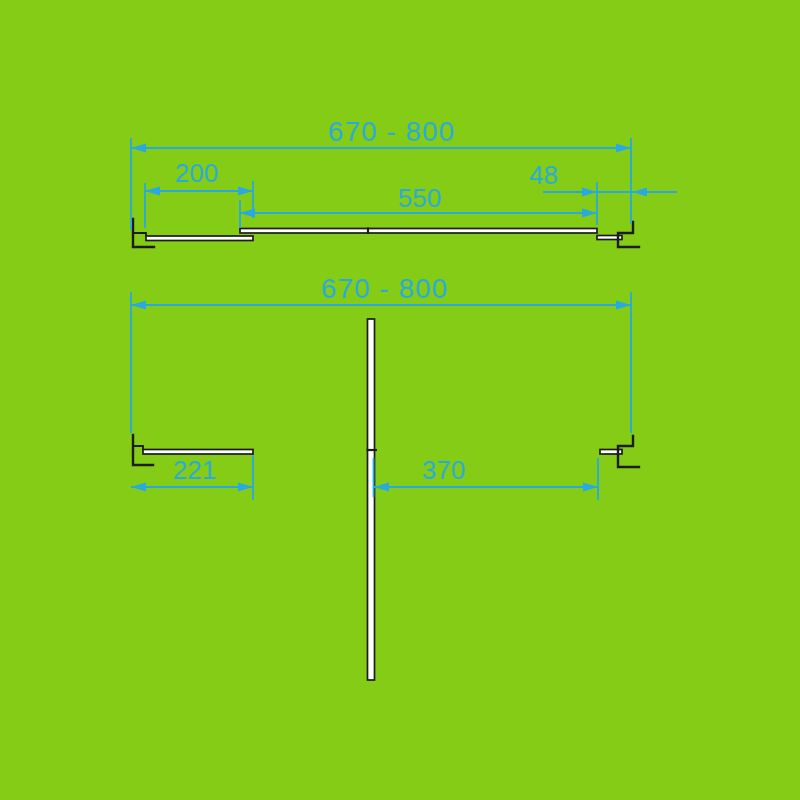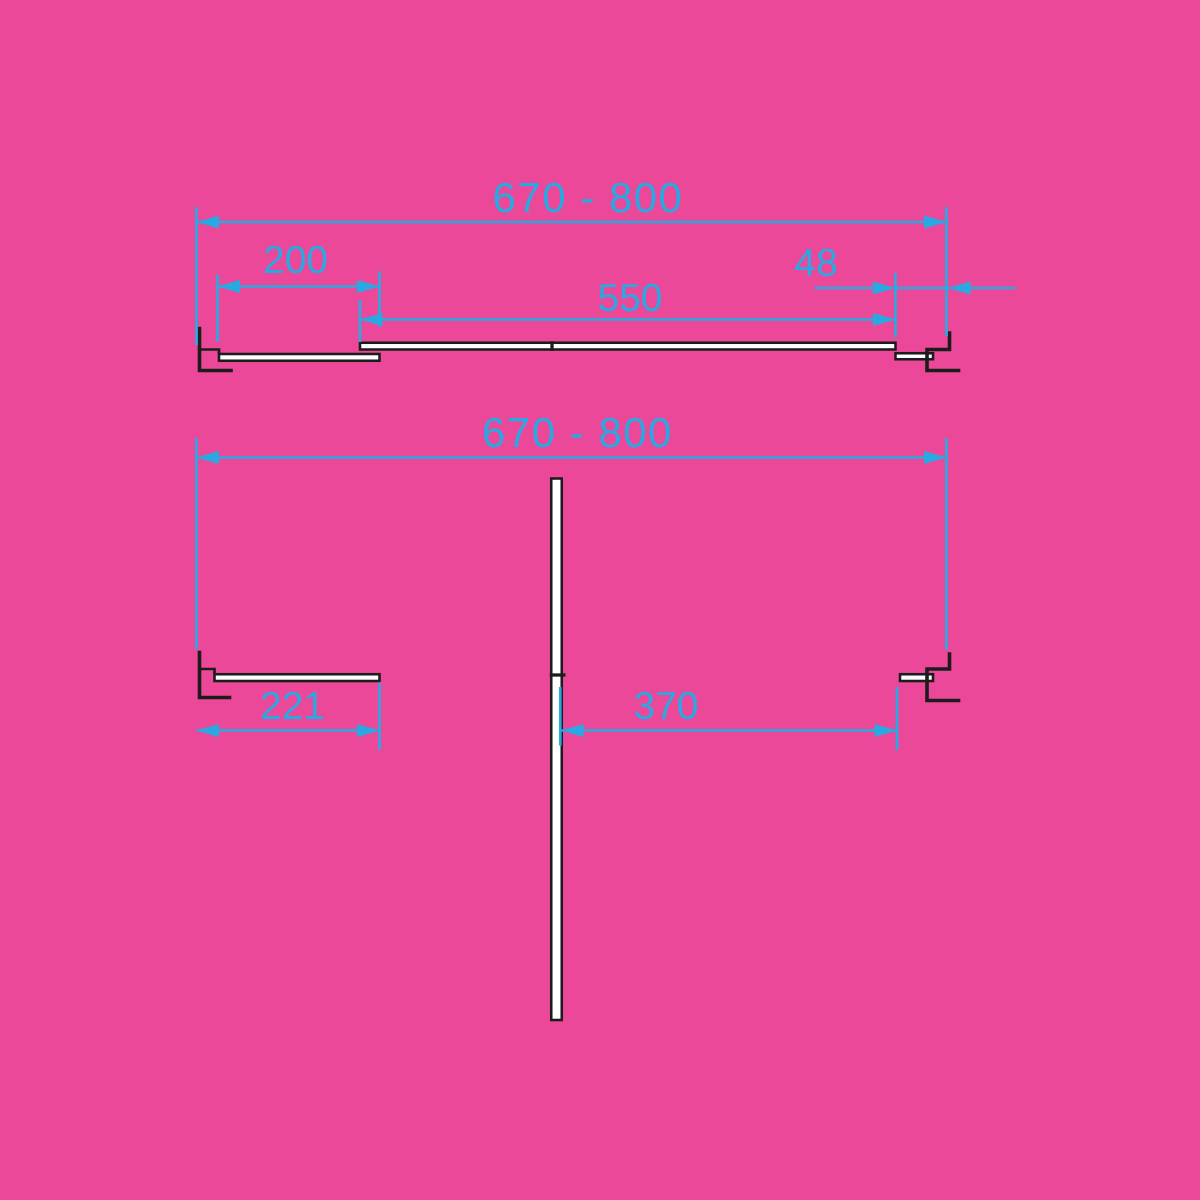--- a/index.html
+++ b/index.html
@@ -4,21 +4,21 @@
 <style>
   html, body {
     margin: 0;
     padding: 0;
     background: #ffffff;
   }
   .stage {
     position: relative;
     width: 800px;
     height: 800px;
-    background: #ec4899;
+    background: #84cc16;
     overflow: hidden;
   }
   svg text {
     font-family: "Liberation Sans", "DejaVu Sans", sans-serif;
   }
   .dim-text {
     font-size: 26px;
   }
   .dim-text-lg {
     font-size: 28px;

